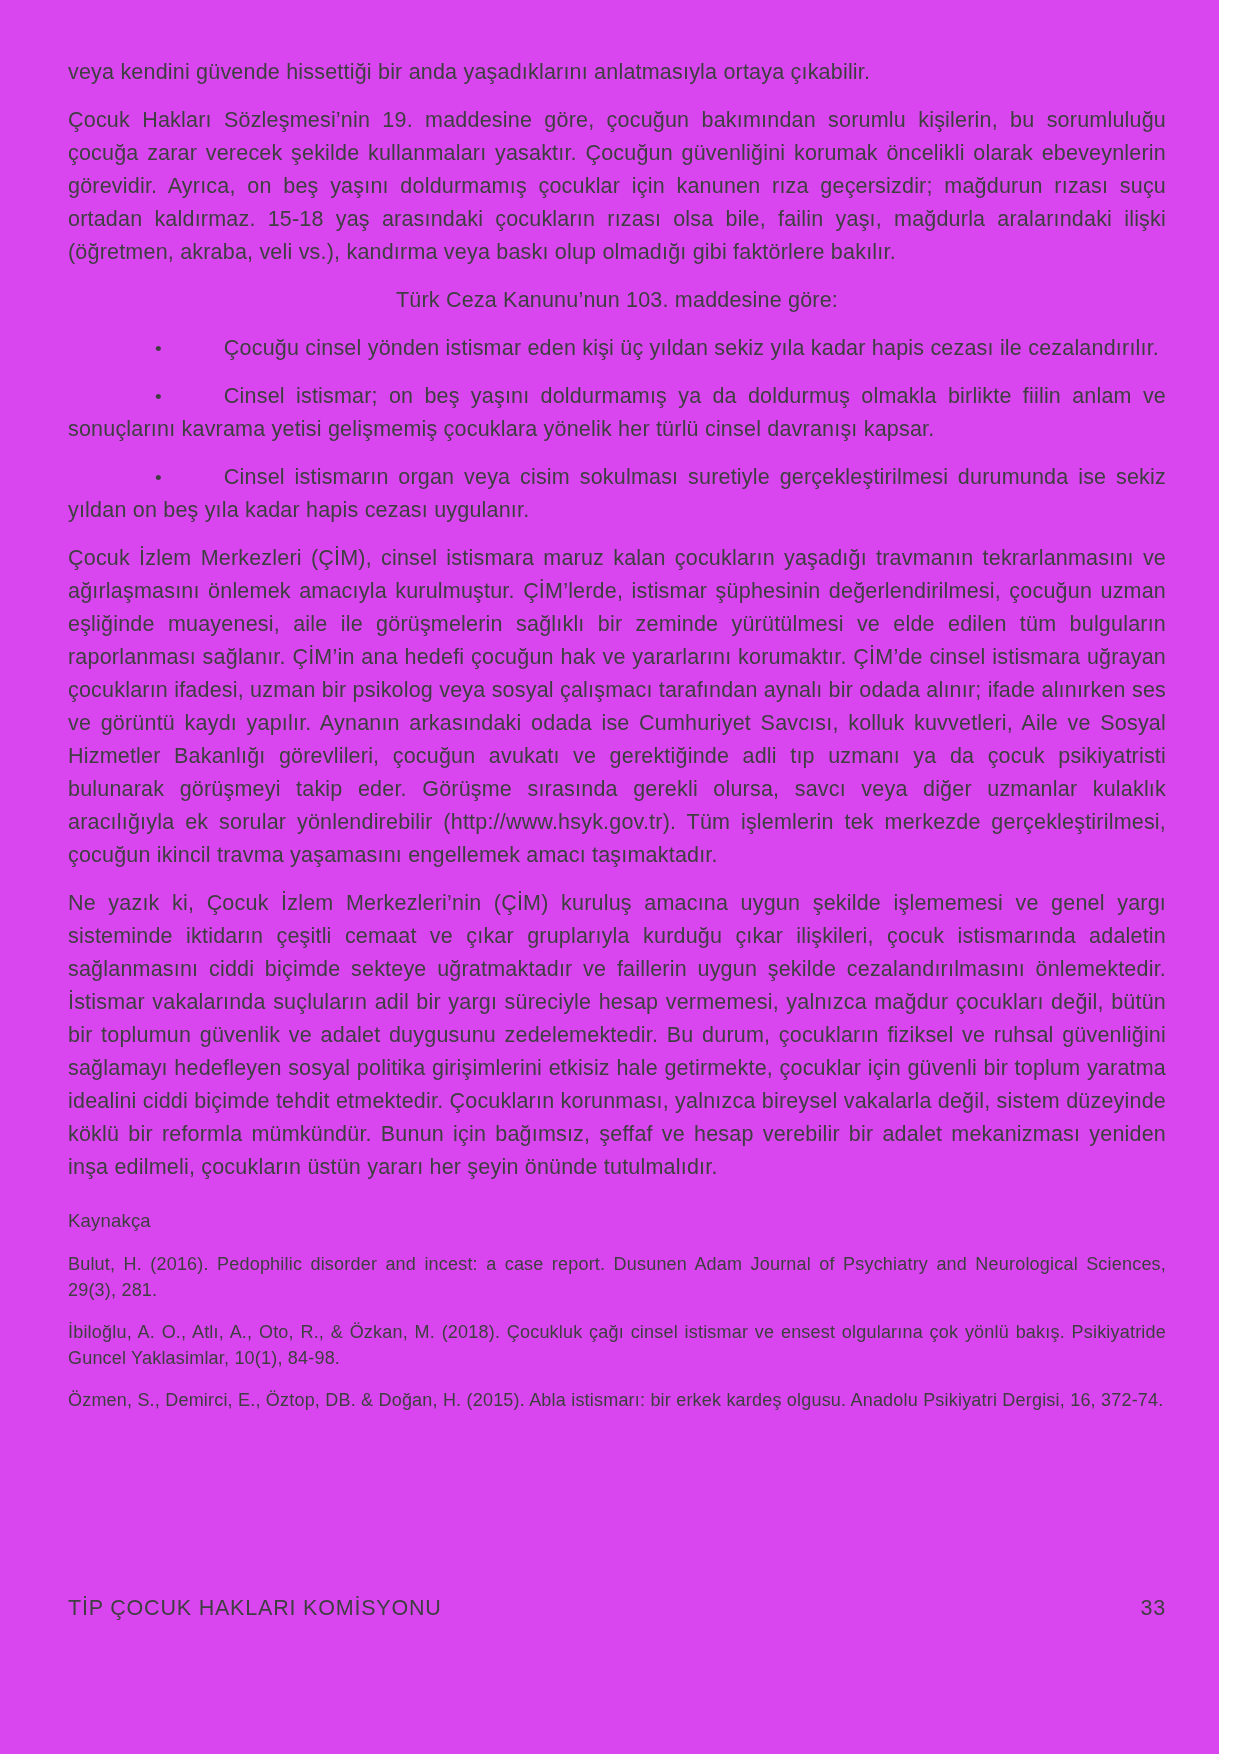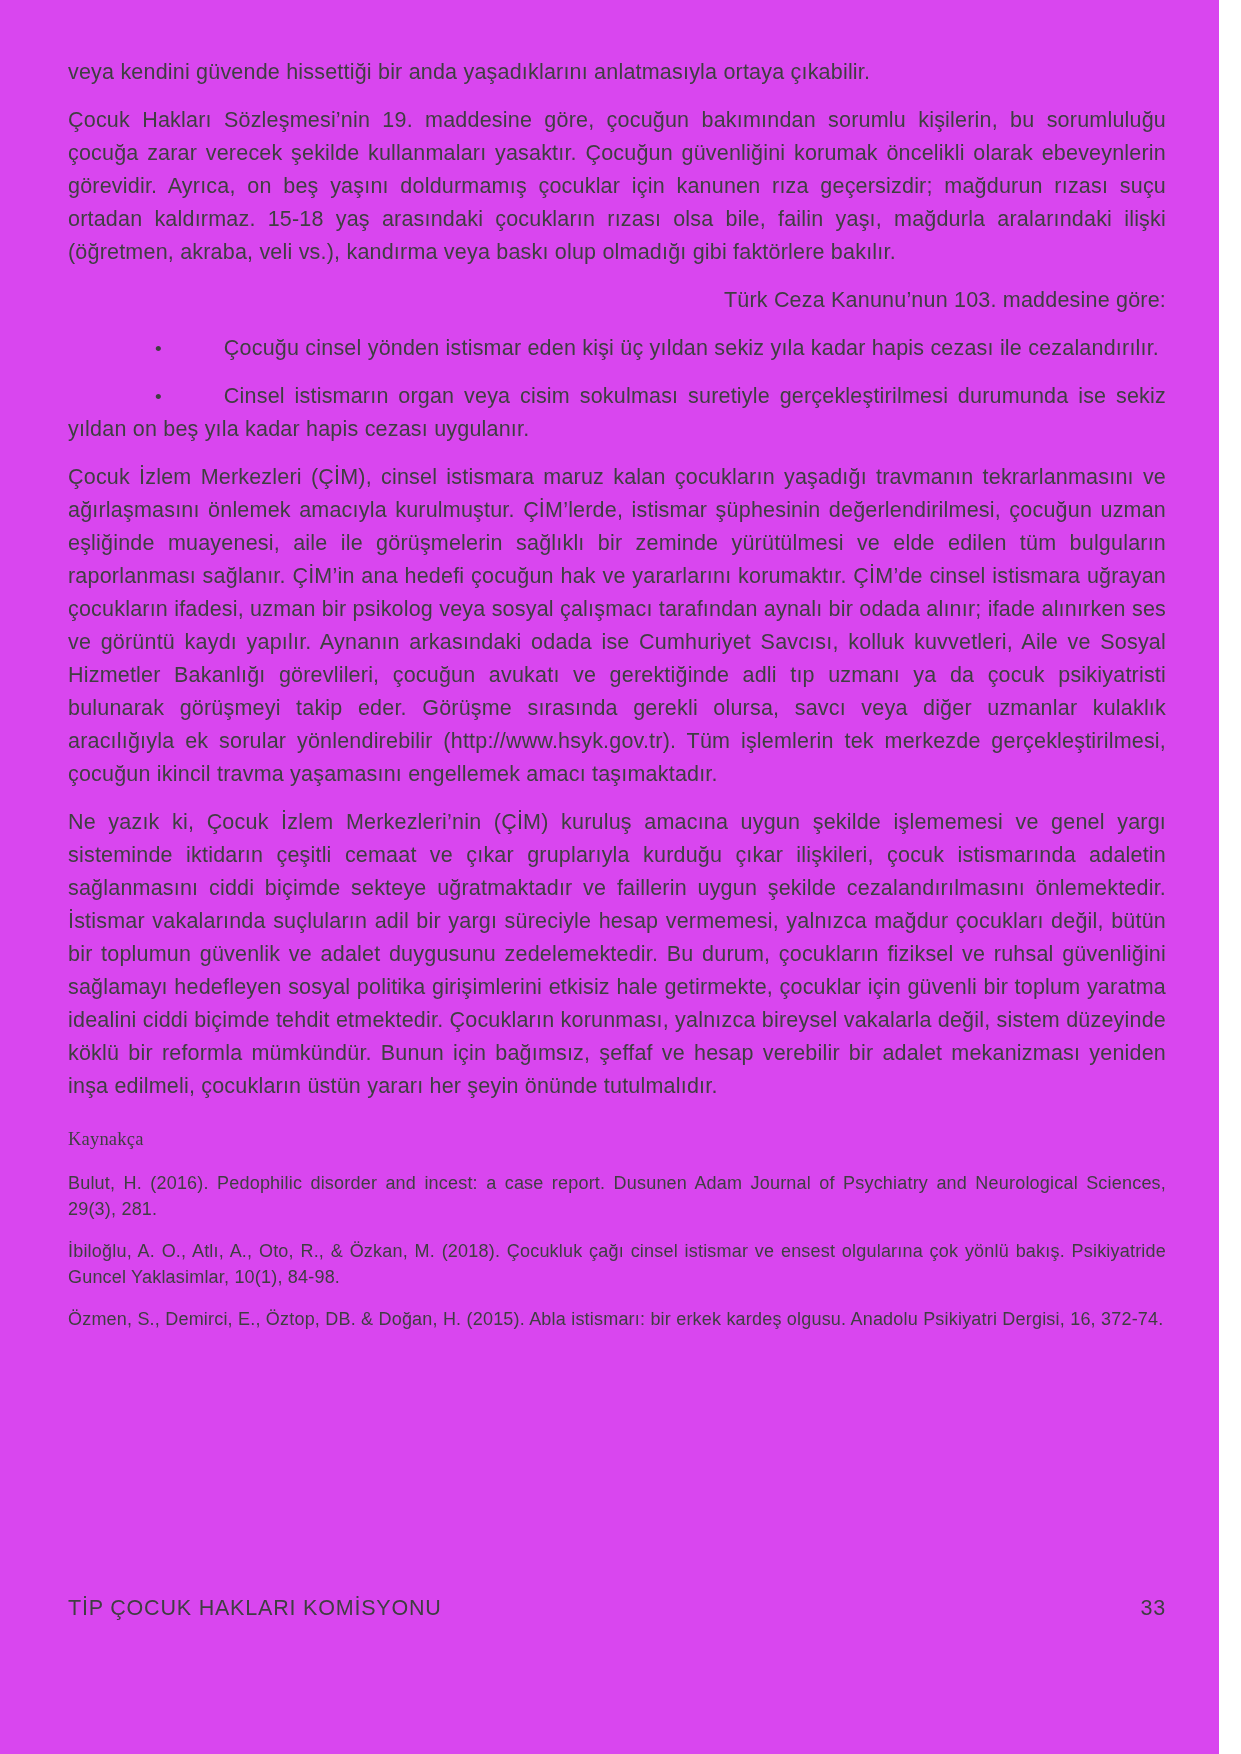--- a/index.html
+++ b/index.html
@@ -23,38 +23,37 @@
     width: 1098px;
   }
   p.body-para {
     margin: 0 0 15px 0;
     font-size: 21.5px;
     line-height: 33px;
     text-align: justify;
     letter-spacing: 0.2px;
   }
   p.intro-line {
-    text-align: right;
+    text-align: center;
   }
   p.bullet-para {
     text-indent: 87px;
   }
   .bullet-marker {
     display: inline;
     font-size: 19px;
   }
   .bullet-text {
     padding-left: 62px;
   }
   .ref-heading {
     margin: 24px 0 18px 0;
     font-size: 18.5px;
     line-height: 25px;
     letter-spacing: 0.2px;
-    font-family: Liberation Serif, serif;
   }
   p.ref-para {
     margin: 0 0 16px 0;
     font-size: 18px;
     line-height: 26px;
     text-align: justify;
     letter-spacing: 0.2px;
   }
   p.ref-para.last {
     margin-top: 24px;
@@ -79,20 +78,21 @@
   <div class="content">
 
     <p class="body-para">veya kendini güvende hissettiği bir anda yaşadıklarını anlatmasıyla ortaya çıkabilir.</p>
 
     <p class="body-para">Çocuk Hakları Sözleşmesi’nin 19. maddesine göre, çocuğun bakımından sorumlu kişilerin, bu sorumluluğu çocuğa zarar verecek şekilde kullanmaları yasaktır. Çocuğun güvenliğini korumak öncelikli olarak ebeveynlerin görevidir. Ayrıca, on beş yaşını doldurmamış çocuklar için kanunen rıza geçersizdir; mağdurun rızası suçu ortadan kaldırmaz. 15-18 yaş arasındaki çocukların rızası olsa bile, failin yaşı, mağdurla aralarındaki ilişki (öğretmen, akraba, veli vs.), kandırma veya baskı olup olmadığı gibi faktörlere bakılır.</p>
 
     <p class="body-para intro-line">Türk Ceza Kanunu’nun 103. maddesine göre:</p>
 
     <p class="body-para bullet-para"><span class="bullet-marker">•</span><span class="bullet-text">Çocuğu cinsel yönden istismar eden kişi üç yıldan sekiz yıla kadar hapis cezası ile cezalandırılır.</span></p>
 
+    <p class="body-para bullet-para"><span class="bullet-marker">•</span><span class="bullet-text">Cinsel istismar; on beş yaşını doldurmamış ya da doldurmuş olmakla birlikte fiilin anlam ve sonuçlarını kavrama yetisi gelişmemiş çocuklara yönelik her türlü cinsel davranışı kapsar.</span></p>
 
     <p class="body-para bullet-para"><span class="bullet-marker">•</span><span class="bullet-text">Cinsel istismarın organ veya cisim sokulması suretiyle gerçekleştirilmesi durumunda ise sekiz yıldan on beş yıla kadar hapis cezası uygulanır.</span></p>
 
     <p class="body-para">Çocuk İzlem Merkezleri (ÇİM), cinsel istismara maruz kalan çocukların yaşadığı travmanın tekrarlanmasını ve ağırlaşmasını önlemek amacıyla kurulmuştur. ÇİM’lerde, istismar şüphesinin değerlendirilmesi, çocuğun uzman eşliğinde muayenesi, aile ile görüşmelerin sağlıklı bir zeminde yürütülmesi ve elde edilen tüm bulguların raporlanması sağlanır. ÇİM’in ana hedefi çocuğun hak ve yararlarını korumaktır. ÇİM’de cinsel istismara uğrayan çocukların ifadesi, uzman bir psikolog veya sosyal çalışmacı tarafından aynalı bir odada alınır; ifade alınırken ses ve görüntü kaydı yapılır. Aynanın arkasındaki odada ise Cumhuriyet Savcısı, kolluk kuvvetleri, Aile ve Sosyal Hizmetler Bakanlığı görevlileri, çocuğun avukatı ve gerektiğinde adli tıp uzmanı ya da çocuk psikiyatristi bulunarak görüşmeyi takip eder. Görüşme sırasında gerekli olursa, savcı veya diğer uzmanlar kulaklık aracılığıyla ek sorular yönlendirebilir (http://www.hsyk.gov.tr).  Tüm işlemlerin tek merkezde gerçekleştirilmesi, çocuğun ikincil travma yaşamasını engellemek amacı taşımaktadır.</p>
 
     <p class="body-para">Ne yazık ki, Çocuk İzlem Merkezleri’nin (ÇİM) kuruluş amacına uygun şekilde işlememesi ve genel yargı sisteminde iktidarın çeşitli cemaat ve çıkar gruplarıyla kurduğu çıkar ilişkileri, çocuk istismarında adaletin sağlanmasını ciddi biçimde sekteye uğratmaktadır ve faillerin uygun şekilde cezalandırılmasını önlemektedir. İstismar vakalarında suçluların adil bir yargı süreciyle hesap vermemesi, yalnızca mağdur çocukları değil, bütün bir toplumun güvenlik ve adalet duygusunu zedelemektedir. Bu durum, çocukların fiziksel ve ruhsal güvenliğini sağlamayı hedefleyen sosyal politika girişimlerini etkisiz hale getirmekte, çocuklar için güvenli bir toplum yaratma idealini ciddi biçimde tehdit etmektedir. Çocukların korunması, yalnızca bireysel vakalarla değil, sistem düzeyinde köklü bir reformla mümkündür. Bunun için bağımsız, şeffaf ve hesap verebilir bir adalet mekanizması yeniden inşa edilmeli, çocukların üstün yararı her şeyin önünde tutulmalıdır.</p>
 
     <p class="ref-heading">Kaynakça</p>
 
     <p class="ref-para">Bulut, H. (2016). Pedophilic disorder and incest: a case report. Dusunen Adam Journal of Psychiatry and Neurological Sciences, 29(3), 281.</p>

